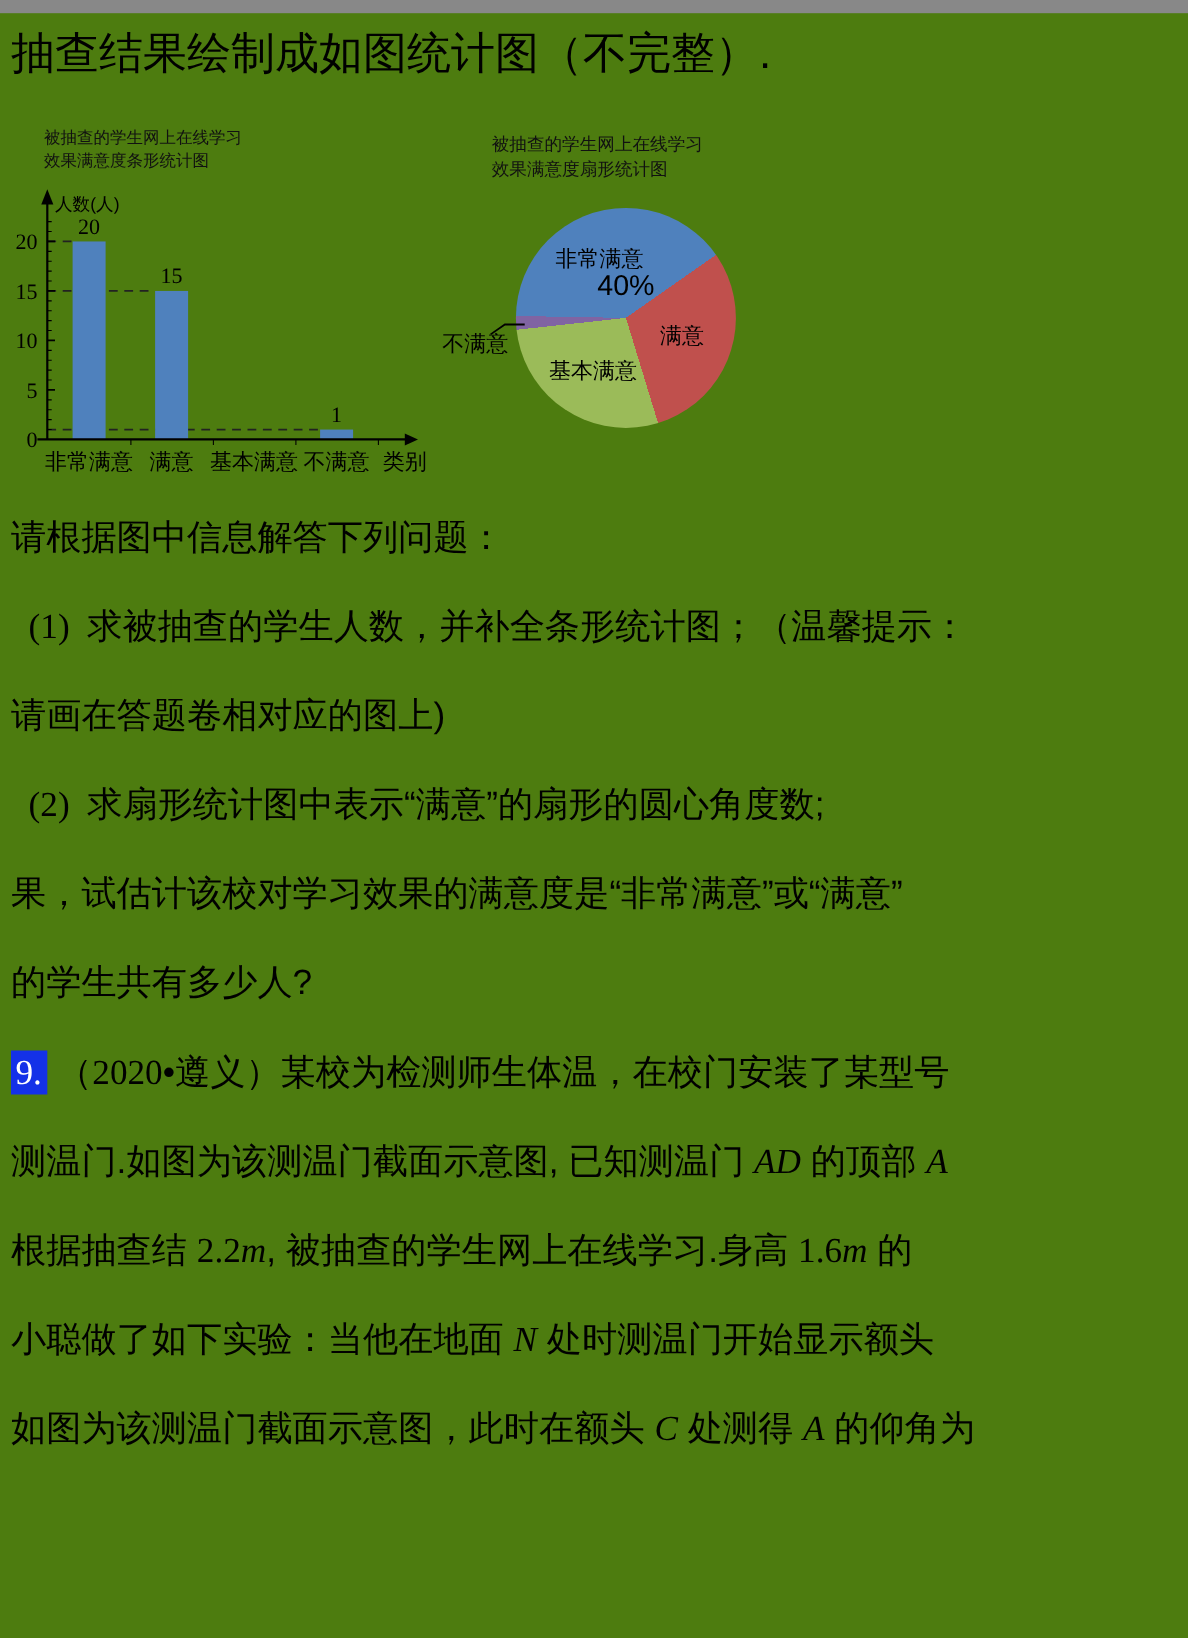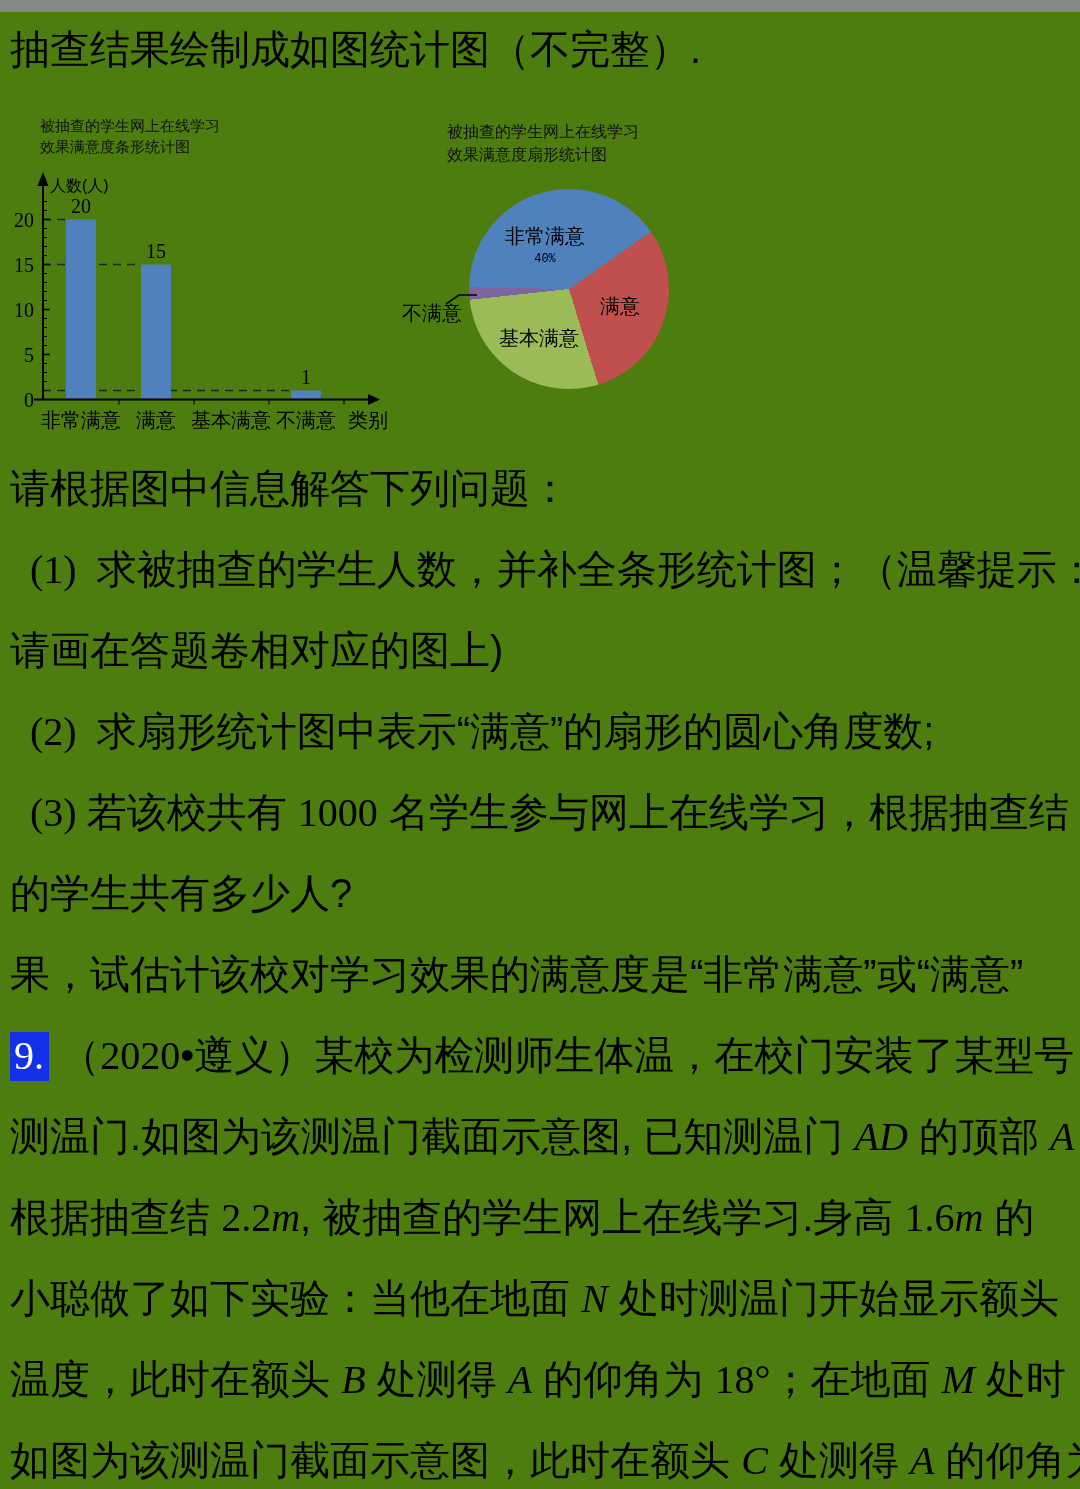--- a/index.html
+++ b/index.html
@@ -5,37 +5,37 @@
   html,body{margin:0;padding:0;background:#888;}
   .page{
     position:relative;width:1080px;height:1489px;background:#4d7c0f;
     font-family:"Liberation Sans",sans-serif;color:#000;overflow:hidden;
     margin:12px auto;
   }
   
   .textcol{position:absolute;left:10px;right:6px;}
   #intro-slot{top:-3px;}
   #body-slot{top:436px;}
-  .line{height:81px;line-height:81px;white-space:pre;font-size:40px;}
+  .line{height:81px;line-height:81px;white-space:pre;font-size:32px;}
   #intro-slot .line{font-size:40px;height:80px;line-height:80px;}
   .seg-c{font-family:"Liberation Sans",sans-serif;}
   .seg-n{font-family:"Liberation Serif",serif;}
   .seg-v{font-family:Liberation Serif, serif;font-style:italic;}
   .seg-hl{font-family:"Liberation Serif",serif;color:#fff;background:#1431E8;padding:1px 5px 3px 4px;}
   
   .charts{position:absolute;left:0;top:100px;width:1080px;height:345px;}
   .chart-title{position:absolute;font-size:15px;line-height:21px;color:#111;}
   .t-bar{left:40px;top:3px;width:260px;}
   .t-pie{left:447px;top:8px;width:220px;font-size:16px;line-height:23px;}
   #bar-svg{position:absolute;left:0;top:0;}
   
   .pie{position:absolute;left:469px;top:77px;width:200px;height:200px;border-radius:50%;}
   .pie-label{position:absolute;font-size:20px;color:#000;text-align:center;line-height:23px;}
   .pl-0{left:495px;top:113px;width:100px;}
-  .pl-0 .pct{font-family:Liberation Mono, monospace;font-size:12px;}
+  .pl-0 .pct{font-family:Liberation Sans, sans-serif;font-size:26px;text-align:right;}
   .pl-1{left:590px;top:183px;width:60px;}
   .pl-2{left:489px;top:215px;width:100px;}
   .pl-3{left:400px;top:190px;width:64px;}
   .leader{position:absolute;left:440px;top:176px;}
 </style>
 </head>
 <body>
 
 <div class="page">
 
@@ -123,24 +123,22 @@
         <polyline points="6,16 19,7 37,7" fill="none" stroke="#000" stroke-width="1.6"></polyline>
       </svg>
     </div>
   </div>
 
   <div class="textcol" id="body-slot">
       <div class="line"><span class="seg-c">请根据图中信息解答下列问题：</span></div>
       <div class="line"><span class="seg-n">  (1)  </span><span class="seg-c">求被抽查的学生人数，并补全条形统计图；（温馨提示：</span></div>
       <div class="line"><span class="seg-c">请画在答题卷相对应的图上)</span></div>
       <div class="line"><span class="seg-n">  (2)  </span><span class="seg-c">求扇形统计图中表示“满意”的扇形的圆心角度数;</span></div>
-      <div class="line"><span class="seg-n">  (3) </span><span class="seg-c">若该校共有 </span><span class="seg-n">1000</span><span class="seg-c"> 名学生参与网上在线学习，根据抽查结</span></div>
+      <div class="line"><span class="seg-c">果，试估计该校对学习效果的满意度是“非常满意”或“满意”</span></div>
       <div class="line"><span class="seg-c">的学生共有多少人?</span></div>
-      <div class="line"><span class="seg-c">果，试估计该校对学习效果的满意度是“非常满意”或“满意”</span></div>
       <div class="line"><span class="seg-hl">9.</span><span class="seg-c"> （</span><span class="seg-n">2020</span><span class="seg-c">•遵义）某校为检测师生体温，在校门安装了某型号</span></div>
       <div class="line"><span class="seg-c">测温门.如图为该测温门截面示意图, 已知测温门 </span><span class="seg-v">AD</span><span class="seg-c"> 的顶部 </span><span class="seg-v">A</span></div>
       <div class="line"><span class="seg-c">根据抽查结 </span><span class="seg-n">2.2</span><span class="seg-v">m</span><span class="seg-c">, 被抽查的学生网上在线学习.身高 </span><span class="seg-n">1.6</span><span class="seg-v">m</span><span class="seg-c"> 的</span></div>
       <div class="line"><span class="seg-c">小聪做了如下实验：当他在地面 </span><span class="seg-v">N</span><span class="seg-c"> 处时测温门开始显示额头</span></div>
-      <div class="line"><span class="seg-c">温度，此时在额头 </span><span class="seg-v">B</span><span class="seg-c"> 处测得 </span><span class="seg-v">A</span><span class="seg-c"> 的仰角为 </span><span class="seg-n">18°</span><span class="seg-c">；在地面 </span><span class="seg-v">M</span><span class="seg-c"> 处时，</span></div>
       <div class="line"><span class="seg-c">如图为该测温门截面示意图，此时在额头 </span><span class="seg-v">C</span><span class="seg-c"> 处测得 </span><span class="seg-v">A</span><span class="seg-c"> 的仰角为</span></div>
     </div>
 
 </div>
 
 </body></html>

